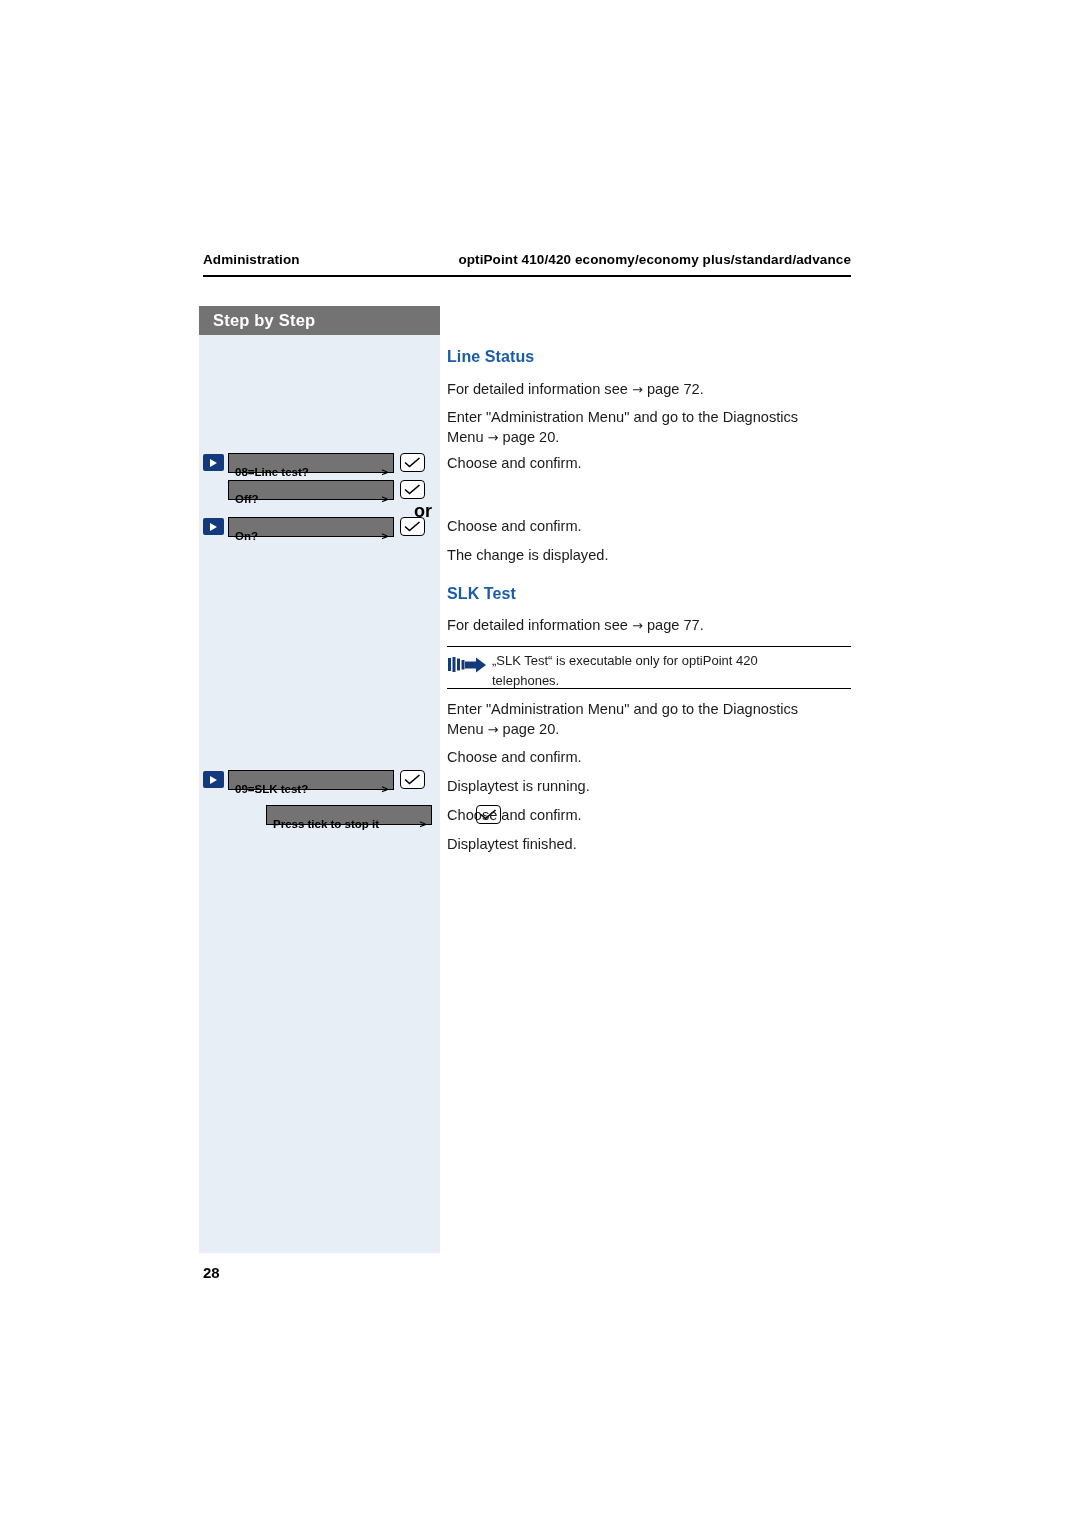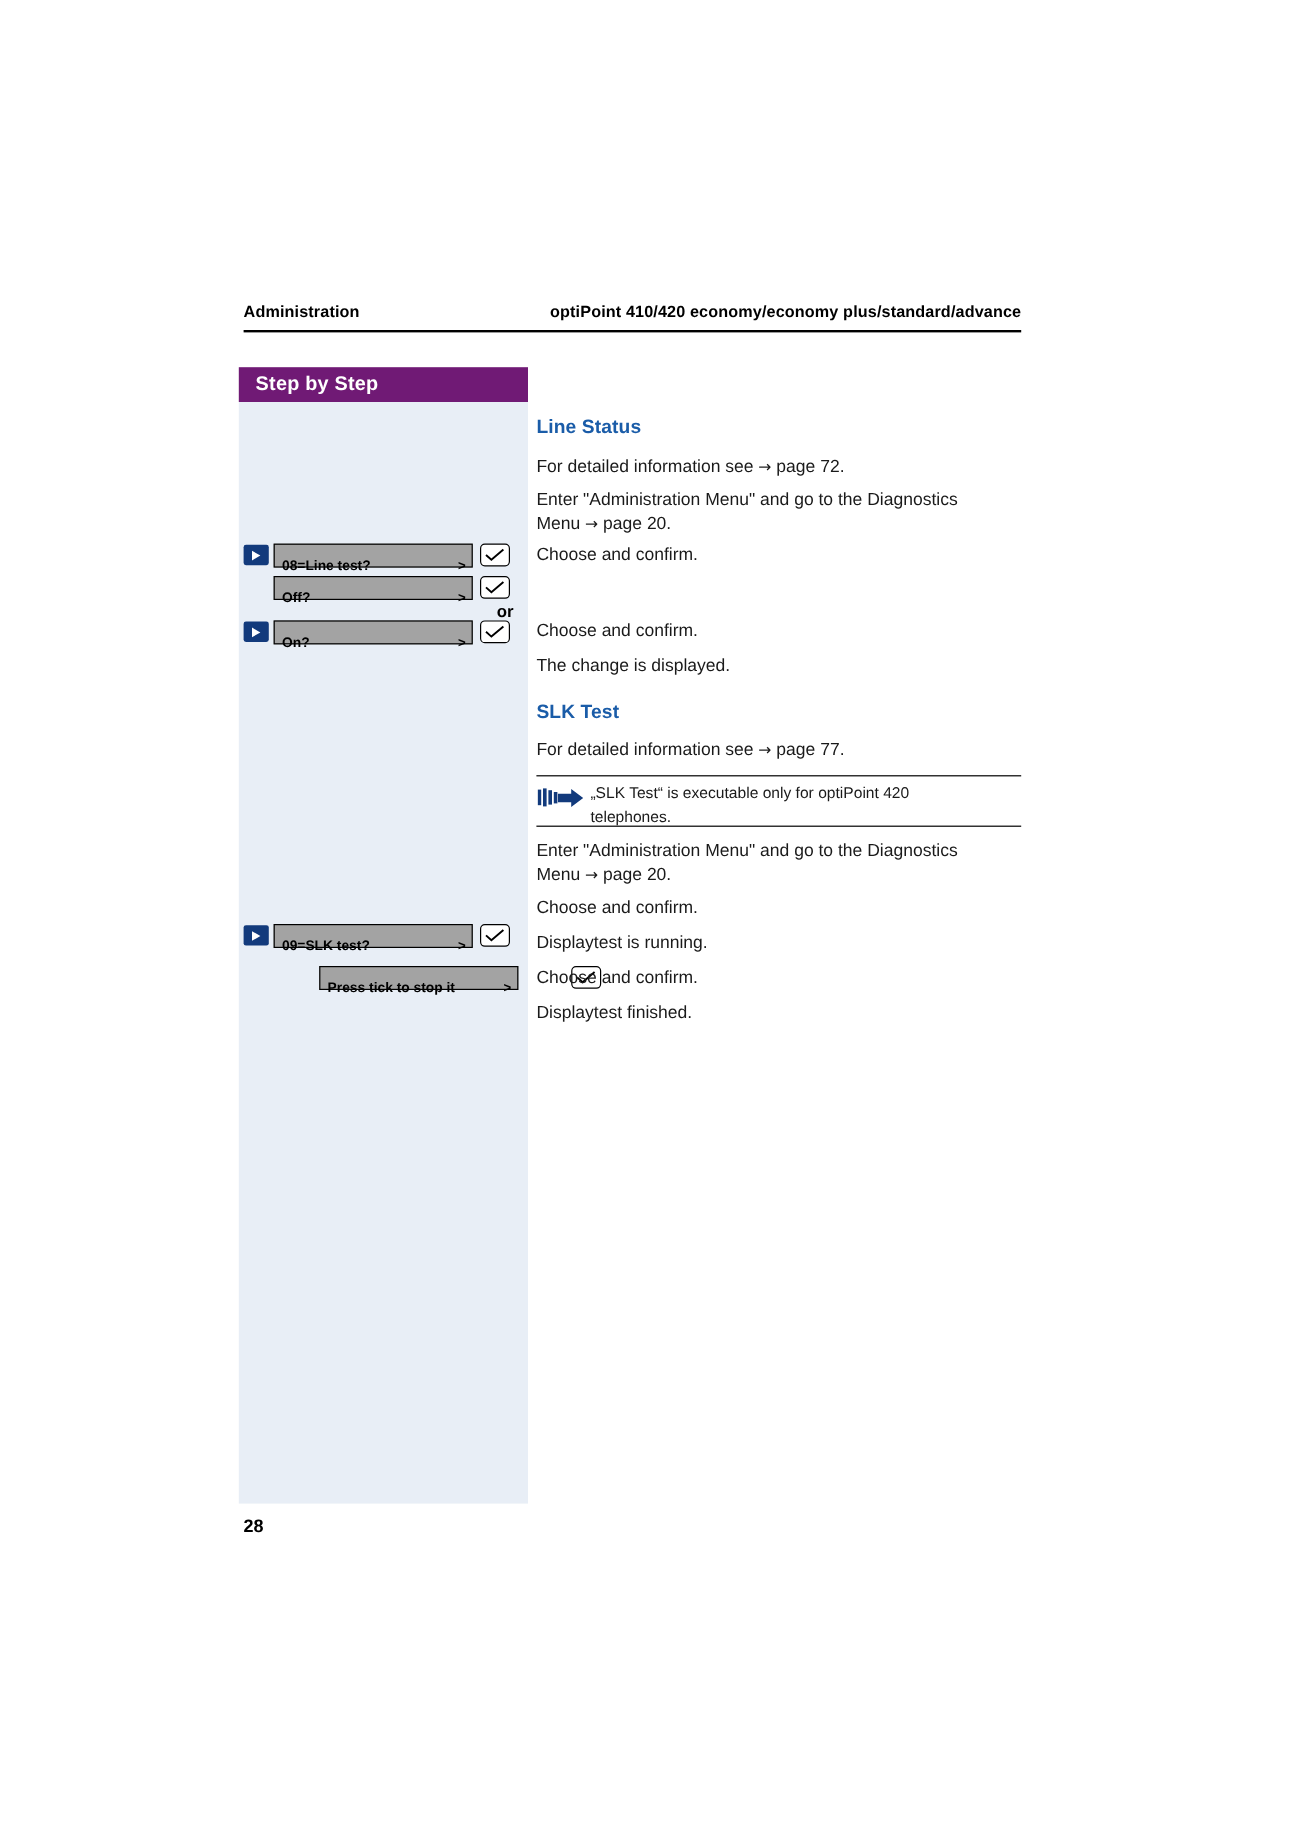--- a/index.html
+++ b/index.html
@@ -48,21 +48,21 @@
     background: #000000;
   }
 
   
   .sbs-banner {
     position: absolute;
     left: 199px;
     top: 306px;
     width: 241px;
     height: 29px;
-    background: #701a75;
+    background: #737373;
     color: #ffffff;
     font-size: 16.5px;
     font-weight: bold;
     letter-spacing: 0.2px;
     display: flex;
     align-items: center;
     padding-left: 14px;
     box-sizing: border-box;
   }
   .sbs-col {
@@ -101,21 +101,21 @@
   }
   .bullet-spacer {
     width: 25px;
     height: 17px;
     flex: 0 0 auto;
   }
   .disp {
     width: 166px;
     height: 19px;
     border: 1.4px solid #000000;
-    background: #a3a3a3;
+    background: #737373;
     box-sizing: border-box;
     display: flex;
     align-items: center;
     justify-content: space-between;
     padding: 18px 5px 0 6px;
     font-size: 11.5px;
     font-weight: bold;
     color: #000000;
     flex: 0 0 auto;
   }
@@ -132,21 +132,21 @@
     box-sizing: border-box;
     margin-left: 6px;
     display: flex;
     align-items: center;
     justify-content: center;
     flex: 0 0 auto;
   }
   .tick-key svg { display: block; }
   .or-label {
     position: absolute;
-    font-size: 14px;
+    font-size: 18px;
     font-weight: bold;
     color: #000000;
   }
 
   
   .rc {
     position: absolute;
     left: 447px;
     width: 404px;
   }

